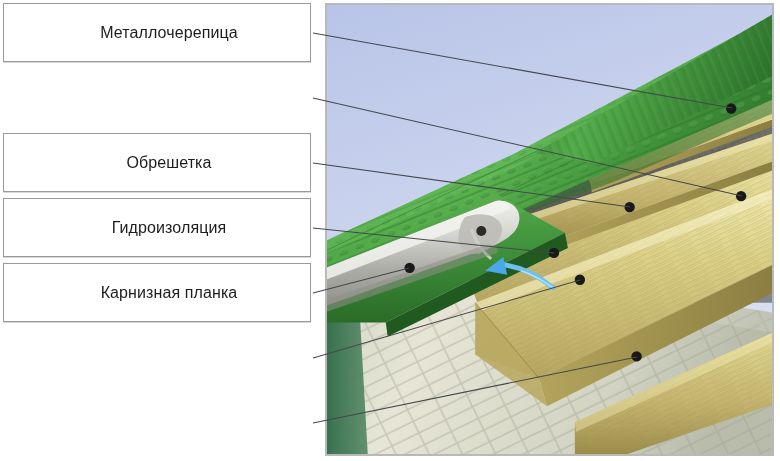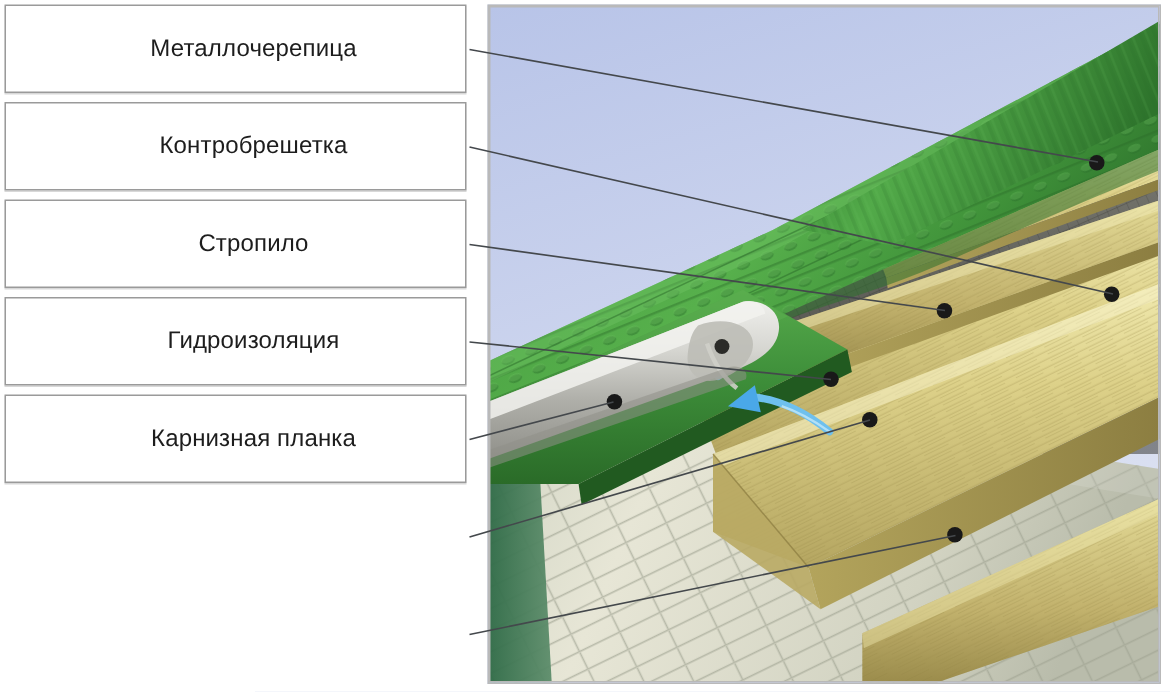--- a/index.html
+++ b/index.html
@@ -256,26 +256,23 @@
       <path d="M 313,423 L 637,357"></path>
     </g>
   </svg>
 
   <div id="legend">
 
     <div class="legend-box" style="top:0px">
       <span class="legend-label">Металлочерепица</span>
     </div>
 
-    <div class="legend-box" style="top:65px">
-      <span class="legend-label">Контробрешетка</span>
-    </div>
 
     <div class="legend-box" style="top:130px">
-      <span class="legend-label">Стропило</span>
+      <span class="legend-label">Обрешетка</span>
     </div>
 
     <div class="legend-box" style="top:260px">
       <span class="legend-label">Карнизная планка</span>
     </div>
 
     <div class="legend-box" style="top:195px">
       <span class="legend-label">Гидроизоляция</span>
     </div>
 

